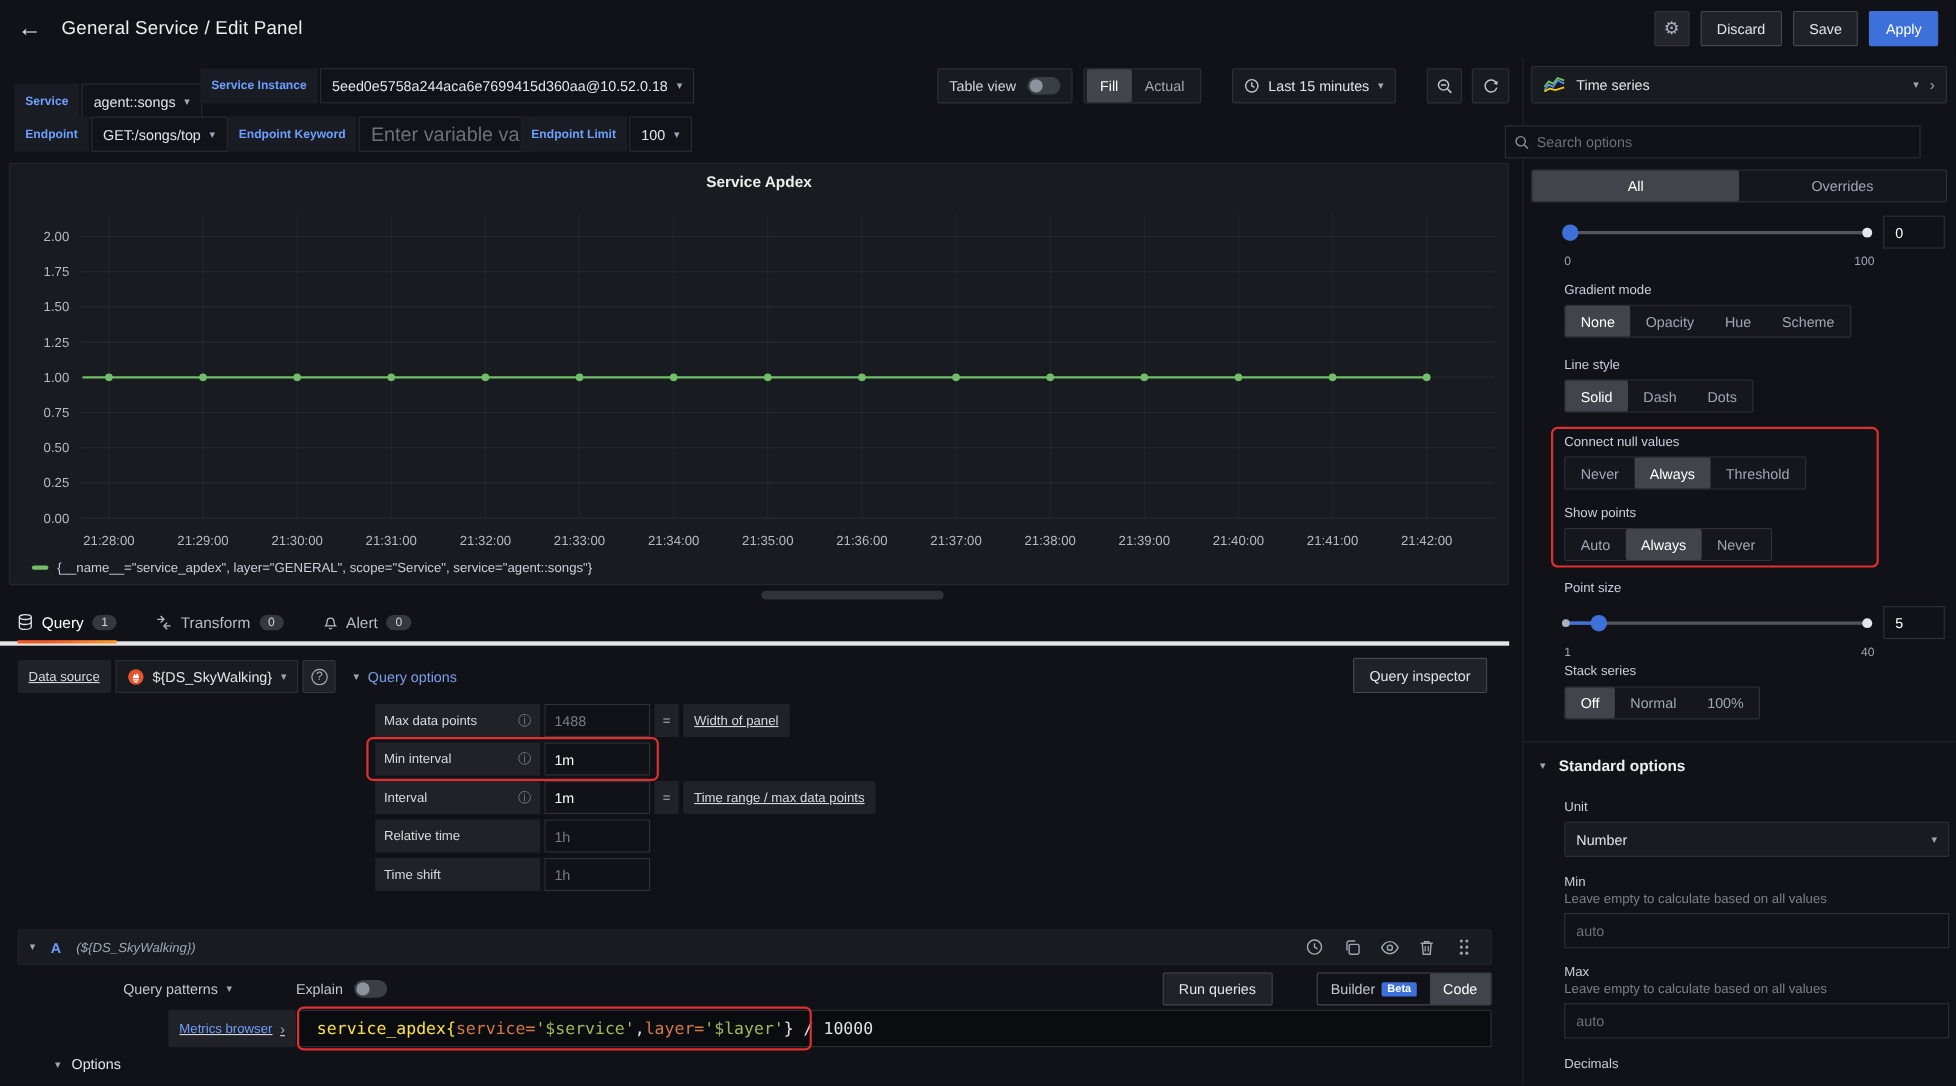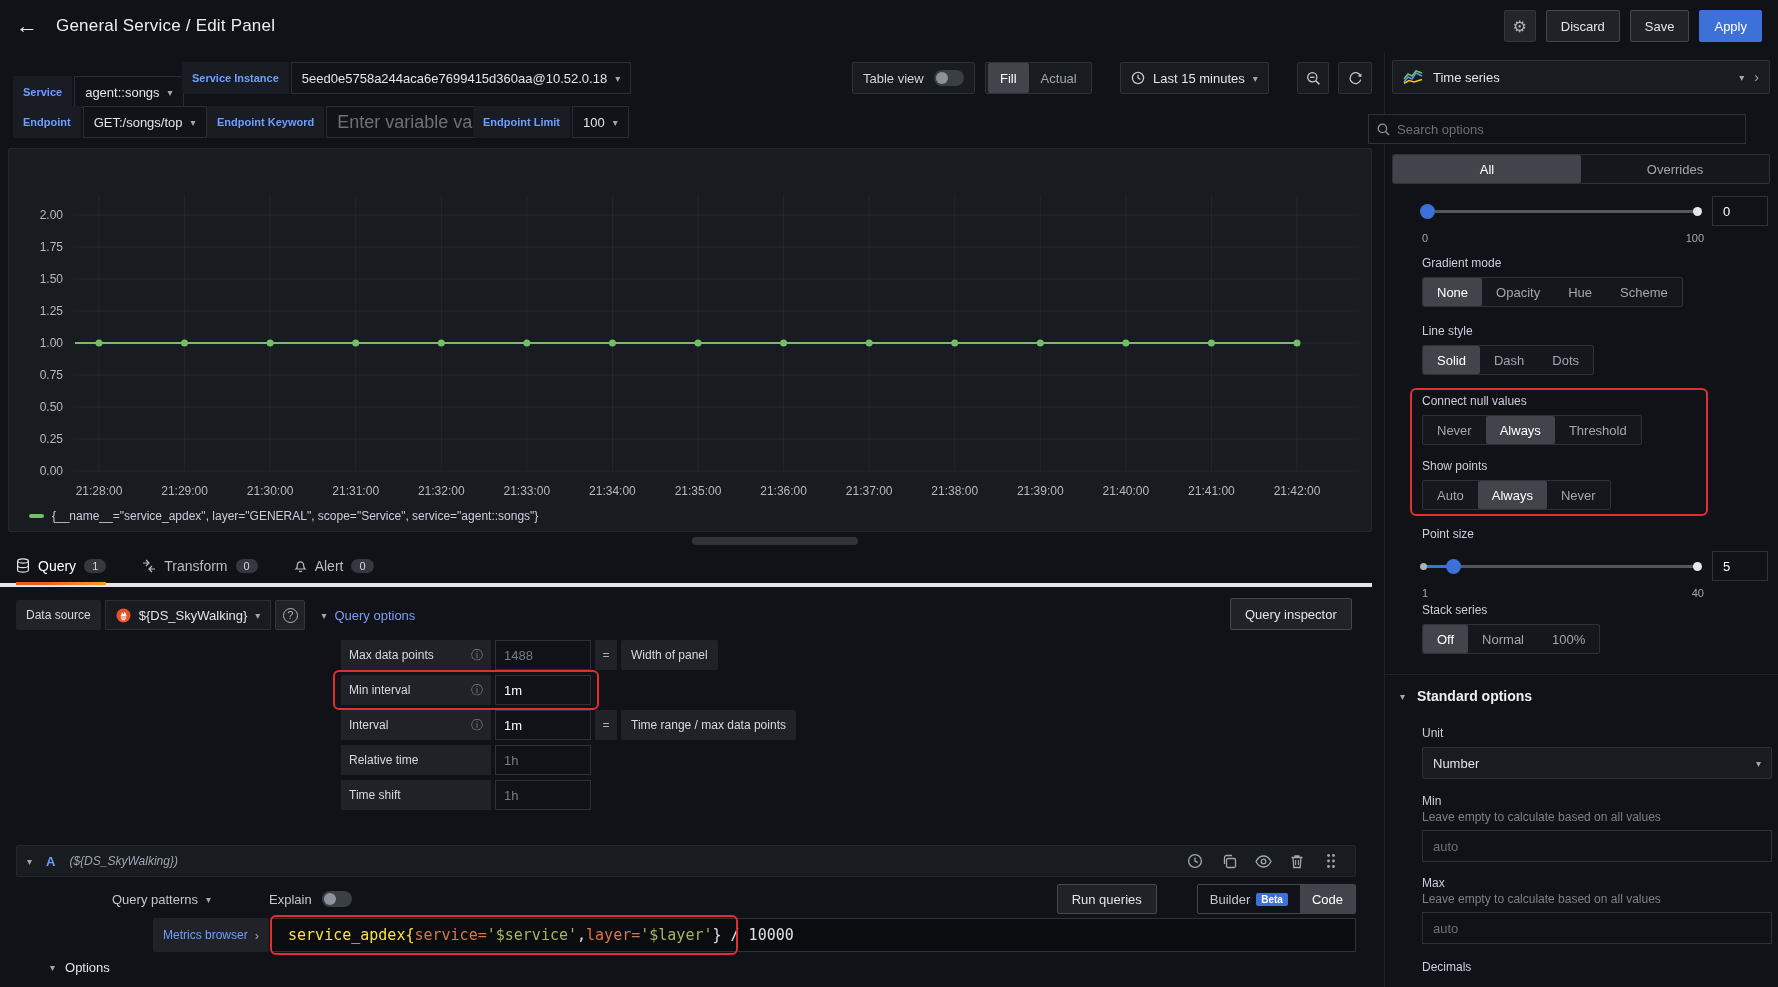--- a/index.html
+++ b/index.html
@@ -55,21 +55,21 @@
               display:flex; align-items:center; padding-left:16px; gap:36px; }
   .tab { display:flex; align-items:center; gap:8px; height:39px; position:relative; cursor:pointer;
          font-size:14px; color:#b7bcc4; }
   .tab.active { color:#fff; font-weight:500; }
   .tab.active::after { content:""; position:absolute; left:0; right:0; bottom:0; height:3px;
                        background:linear-gradient(90deg,#f05a28 30%,#fb9a2a 99%); }
   .count-badge { background:#35383f; color:#d3d5da; font-size:11px; border-radius:9px; padding:1px 8px; }
 
   
   .chip { height:30px; background:#202228; display:flex; align-items:center; padding:4px 10px;
-          font-size:12px; font-weight:500; color:#d8d9dd; border-radius:2px; }
+          font-size:12px; font-weight:500; color:#d8d9dd; border-radius:2px;text-decoration:underline; }
   .qo-row { display:flex; gap:4px; margin-bottom:5px; position:relative; width:max-content; }
   .qo-label { width:150px; height:30px; background:#202228; display:flex; align-items:center;
               justify-content:space-between; padding:0 8px; font-size:12px; font-weight:500; color:#d8d9dd; }
   .info-i { color:#787d86; font-size:12px; font-style:normal; }
   .qo-input { width:96px; height:30px; background:#111217; border:1px solid #2c3235; display:flex;
               align-items:center; padding:0 8px; font-size:13px; color:#fff; }
   .qo-input.dim { color:#757b85; }
   .qo-eq { width:22px; height:30px; background:#202228; display:flex; align-items:center; justify-content:center;
            font-size:12px; color:#aab0b9; }
   .red-frame { position:absolute; border:2px solid #e02f2f; border-radius:6px; pointer-events:none; }
@@ -182,20 +182,21 @@
     </svg>
   </div>
   <div class="abs group-box" style="left:1338px; top:62px; width:34px; justify-content:center;">
     <svg class="ic" width="15" height="15" viewBox="0 0 16 16">
       <path d="M13.6 9.2 A 5.8 5.8 0 1 1 13.6 6" fill="none" stroke="#c3c7ce" stroke-width="1.4"></path>
       <path d="M14.6 2.6 L14 6.4 L10.2 5.6 Z" fill="#c3c7ce"></path>
     </svg>
   </div>
 
   <div class="abs chart-panel">
+    <div class="chart-title">Service Apdex</div>
     <svg width="1362" height="330" viewBox="0 0 1362 330" style="position:absolute; left:0; top:30px;">
         <line x1="64" x2="1350" y1="292" y2="292" stroke="rgba(204,204,220,0.08)" stroke-width="1"></line>
         <text x="54" y="296" text-anchor="end" class="tick">0.00</text>
         <line x1="64" x2="1350" y1="260" y2="260" stroke="rgba(204,204,220,0.08)" stroke-width="1"></line>
         <text x="54" y="264" text-anchor="end" class="tick">0.25</text>
         <line x1="64" x2="1350" y1="228" y2="228" stroke="rgba(204,204,220,0.08)" stroke-width="1"></line>
         <text x="54" y="232" text-anchor="end" class="tick">0.50</text>
         <line x1="64" x2="1350" y1="196" y2="196" stroke="rgba(204,204,220,0.08)" stroke-width="1"></line>
         <text x="54" y="200" text-anchor="end" class="tick">0.75</text>
         <line x1="64" x2="1350" y1="164" y2="164" stroke="rgba(204,204,220,0.08)" stroke-width="1"></line>

